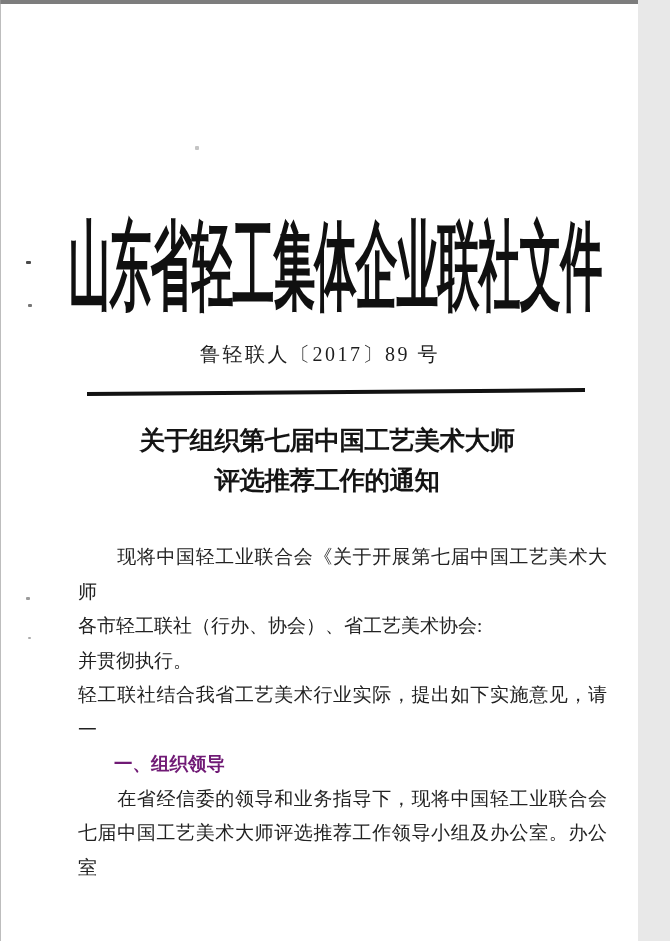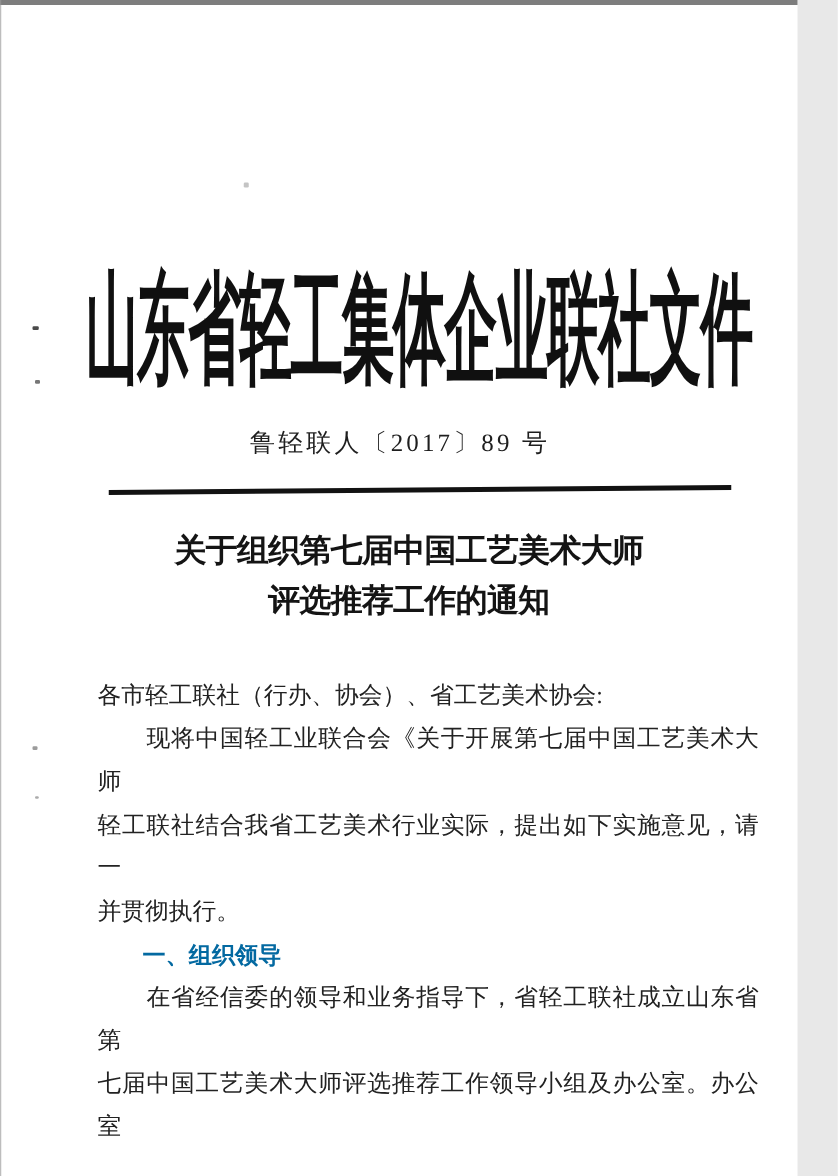--- a/index.html
+++ b/index.html
@@ -74,21 +74,21 @@
     font-size: 19px;
     color: #222222;
   }
   .line { line-height: 34.5px; white-space: pre-wrap; }
   .line.fill { text-align: justify; text-align-last: justify; }
   .line.heading {
     font-family: "Liberation Sans", "DejaVu Sans", sans-serif;
     font-weight: bold;
     font-size: 18.5px;
     padding-left: 36px;
-    color: #0369a1;
+    color: #701a75;
   }
 </style>
 </head>
 <body>
 
 <div class="page">
 
   <div class="scan-top-edge"></div>
   <div class="scan-left-edge"></div>
 
@@ -105,23 +105,23 @@
   <div class="doc-number">鲁轻联人〔2017〕89 号</div>
 
   <div class="rule"></div>
 
   <div class="notice-title">
     <div>关于组织第七届中国工艺美术大师</div>
     <div>评选推荐工作的通知</div>
   </div>
 
   <div class="body-text">
+    <div class="line fill">　　现将中国轻工业联合会《关于开展第七届中国工艺美术大师</div>
     <div class="line">各市轻工联社（行办、协会）、省工艺美术协会:</div>
-    <div class="line fill">　　现将中国轻工业联合会《关于开展第七届中国工艺美术大师</div>
+    <div class="line">并贯彻执行。</div>
     <div class="line fill">轻工联社结合我省工艺美术行业实际，提出如下实施意见，请一</div>
-    <div class="line">并贯彻执行。</div>
     <div class="line heading">一、组织领导</div>
-    <div class="line fill">　　在省经信委的领导和业务指导下，省轻工联社成立山东省第</div>
+    <div class="line fill">　　在省经信委的领导和业务指导下，现将中国轻工业联合会</div>
     <div class="line fill">七届中国工艺美术大师评选推荐工作领导小组及办公室。办公室</div>
 
   </div>
 
 </div>
 
 </body></html>

